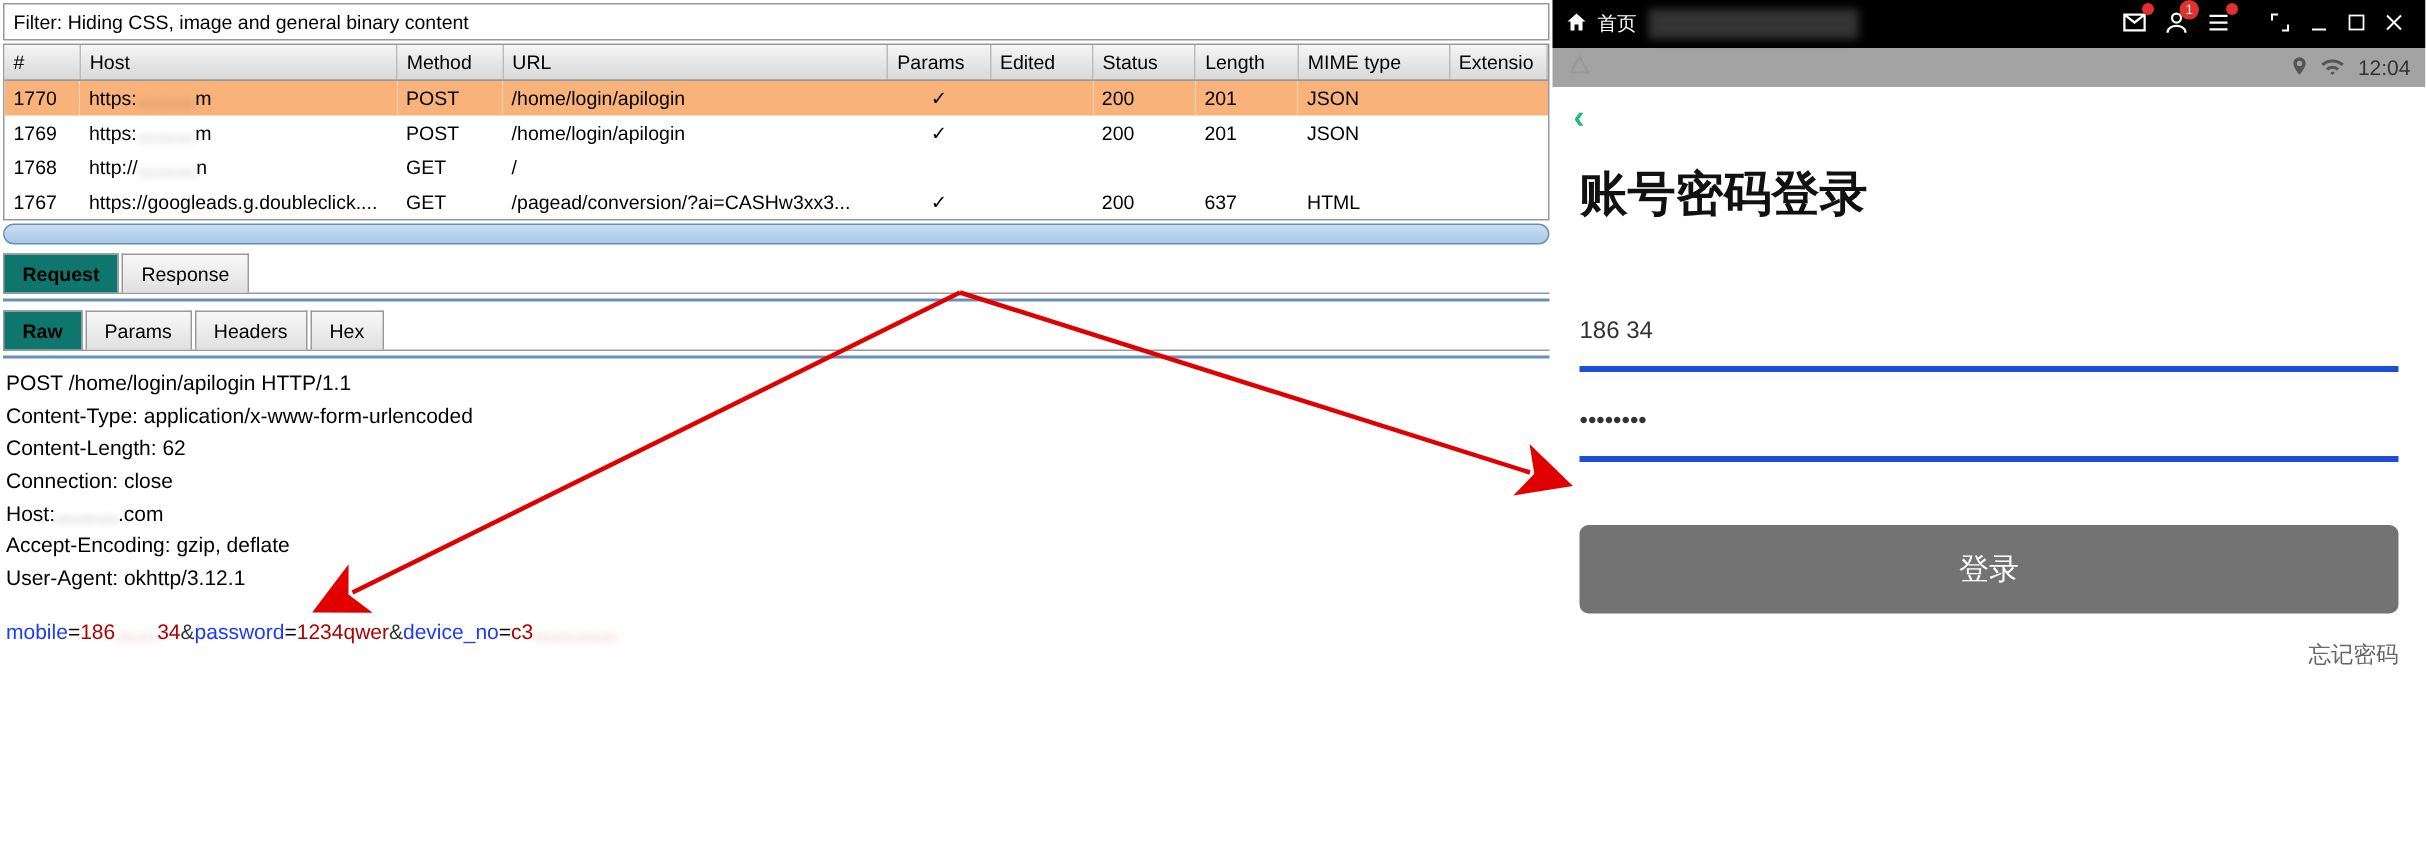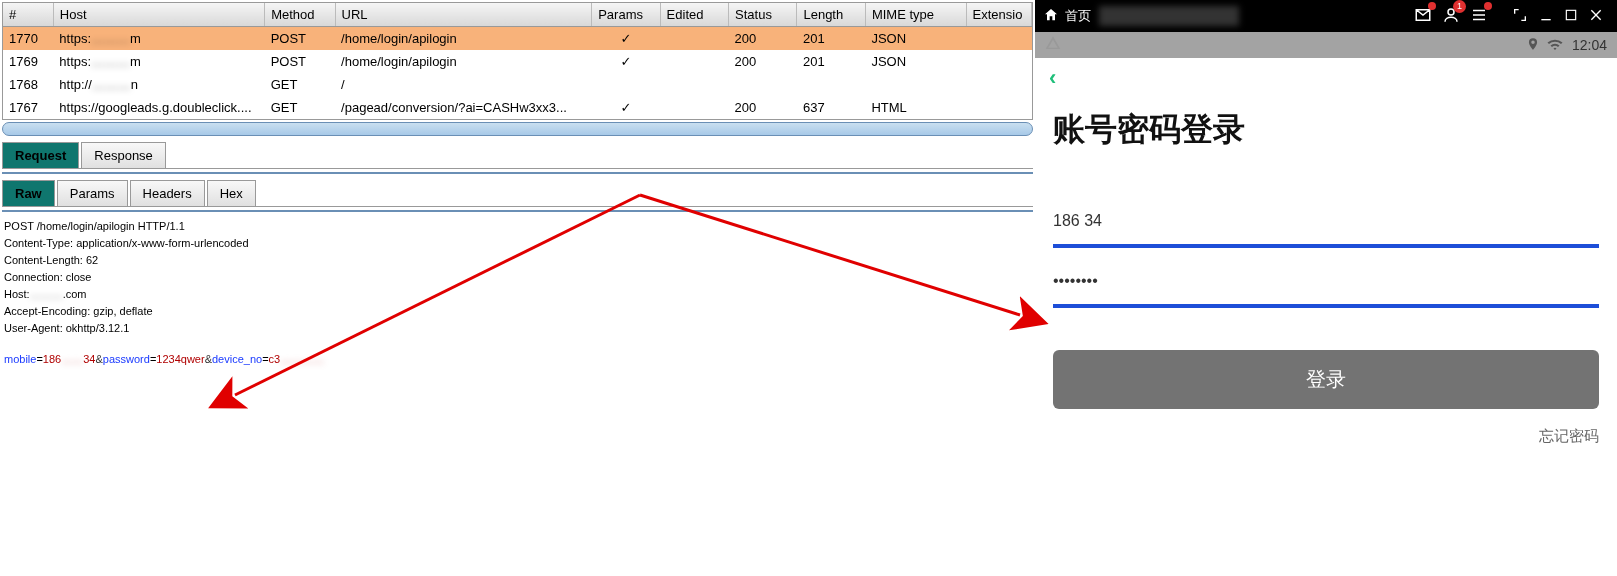--- a/index.html
+++ b/index.html
@@ -30,21 +30,21 @@
 
 .scroll-strip { margin: 0 2px; height: 14px; background: linear-gradient(#c9dff0, #a7c9e8); border: 1px solid #6a8fb5; border-radius: 7px; }
 
 .tab-row-1 { margin: 6px 2px 0 2px; display: flex; border-bottom: 1px solid #999; }
 .tab-row-2 { margin: 6px 2px 0 2px; display: flex; border-bottom: 1px solid #999; }
 .tab { padding: 5px 12px; font-size: 13px; border: 1px solid #999; border-bottom: none; margin-right: 2px; background: linear-gradient(#f8f8f8,#e0e0e0); cursor: pointer; }
 .tab.active { background: #0f766e; font-weight: bold; }
 
 .sep-line { margin: 3px 2px 0 2px; border-top: 2px solid #6a8fb5; }
 
-.raw-content { margin: 2px 2px 0 2px; padding: 4px 2px; font-size: 11px; line-height: 1.55; font-family: Arial, sans-serif; position: relative; }
+.raw-content { margin: 2px 2px 0 2px; padding: 4px 2px; font-size: 14px; line-height: 1.55; font-family: Arial, sans-serif; position: relative; }
 .raw-content .line { white-space: nowrap; }
 .param-key { color: #1a3aff; }
 .param-val { color: #b00000; }
 .param-amp { color: #333; }
 
 
 .arrow-svg { position: absolute; top: 0; left: 0; width: 1617px; height: 576px; pointer-events: none; }
 
 
 .right-wrap { position: absolute; left: 1035px; top: 0; width: 582px; height: 432px; }
@@ -69,20 +69,21 @@
 .login-title { font-size: 32px; font-weight: 700; color: #111; margin-bottom: 50px; }
 .login-field { border-bottom: 4px solid #1d4ed8; padding: 10px 0 14px 0; margin-bottom: 14px; font-size: 16px; color: #333; }
 .login-field .val-blur { filter: blur(4px); color:#888; }
 .login-btn { margin-top: 42px; background: #737373; color: #fff; text-align: center; padding: 16px 0; font-size: 20px; border-radius: 6px; cursor: pointer; }
 .forgot { text-align: right; margin-top: 18px; font-size: 15px; color: #666; }
 </style>
 </head>
 <body>
 
 <div class="left-panel">
+  <div class="filter-bar">Filter: Hiding CSS, image and general binary content</div>
 
   <div class="history-table">
     <table>
       <thead>
         <tr>
           <th class="col-num">#</th>
           <th class="col-host">Host</th>
           <th class="col-method">Method</th>
           <th class="col-url">URL</th>
           <th class="col-params">Params</th>

